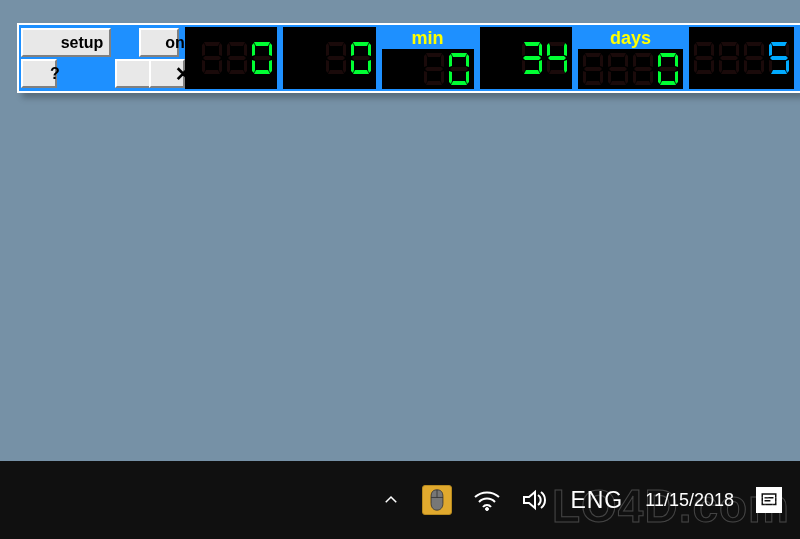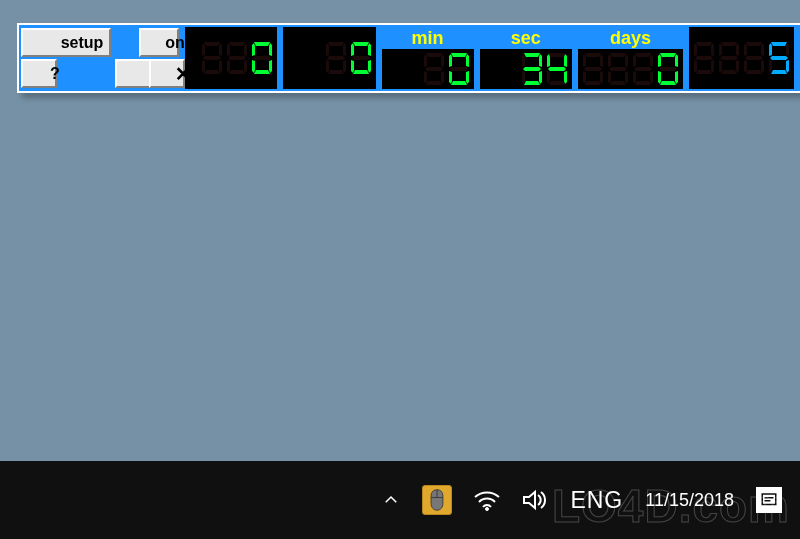--- a/index.html
+++ b/index.html
@@ -222,21 +222,20 @@
                   <use href="#seg-c" class="on-g"></use>
                   <use href="#seg-d" class="on-g"></use>
                   <use href="#seg-e" class="on-g"></use>
                   <use href="#seg-f" class="on-g"></use>
                   <use href="#seg-g" class="seg"></use>
                 </svg>
               </span>
             </div>
      </div>
           <div class="panel">
-       <div class="panel-header">sec</div>
        <div class="seg-display">
               <span class="digit">
                 <svg viewBox="0 0 22 34">
                   <use href="#seg-a" class="on-g"></use>
                   <use href="#seg-b" class="on-g"></use>
                   <use href="#seg-c" class="on-g"></use>
                   <use href="#seg-d" class="on-g"></use>
                   <use href="#seg-e" class="seg"></use>
                   <use href="#seg-f" class="seg"></use>
                   <use href="#seg-g" class="on-g"></use>

